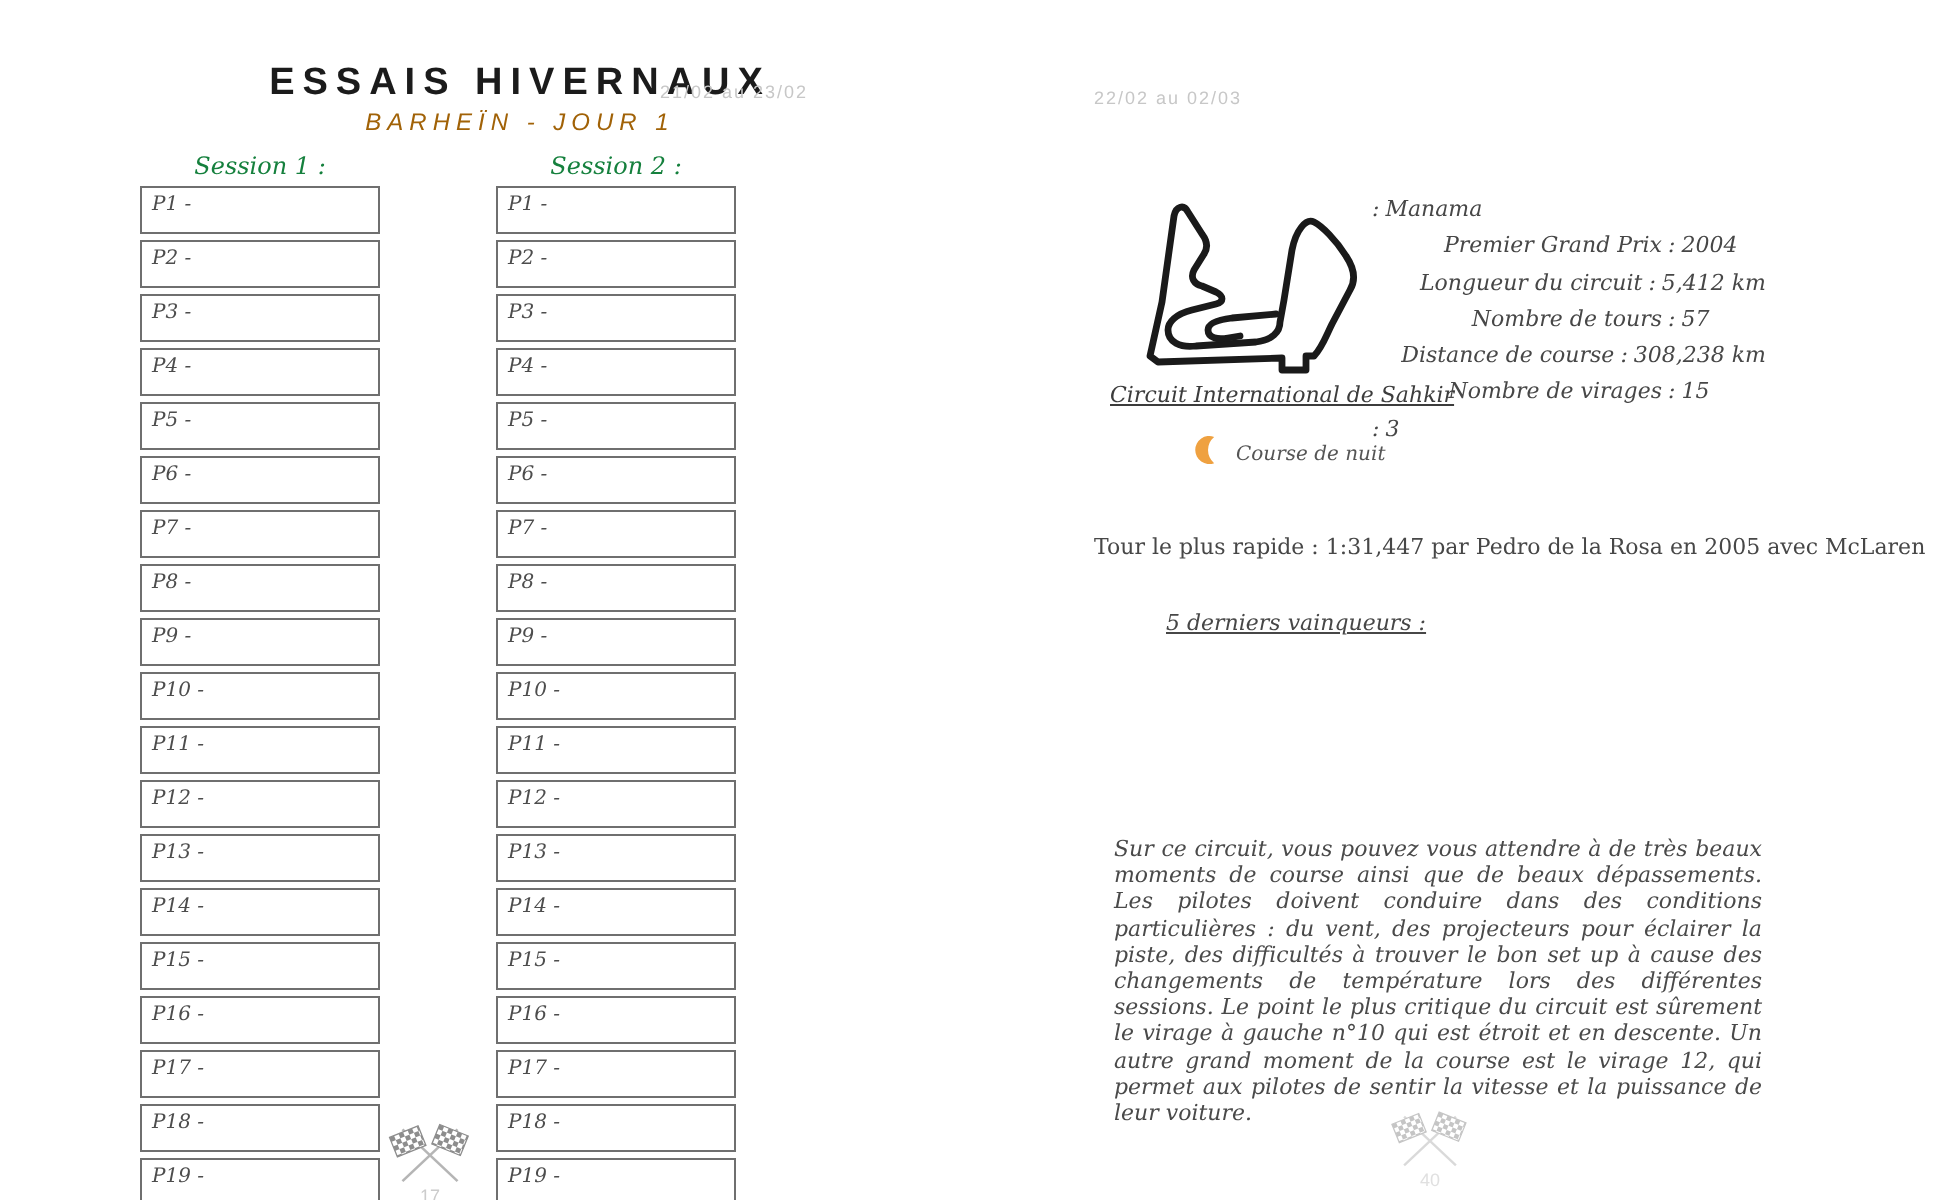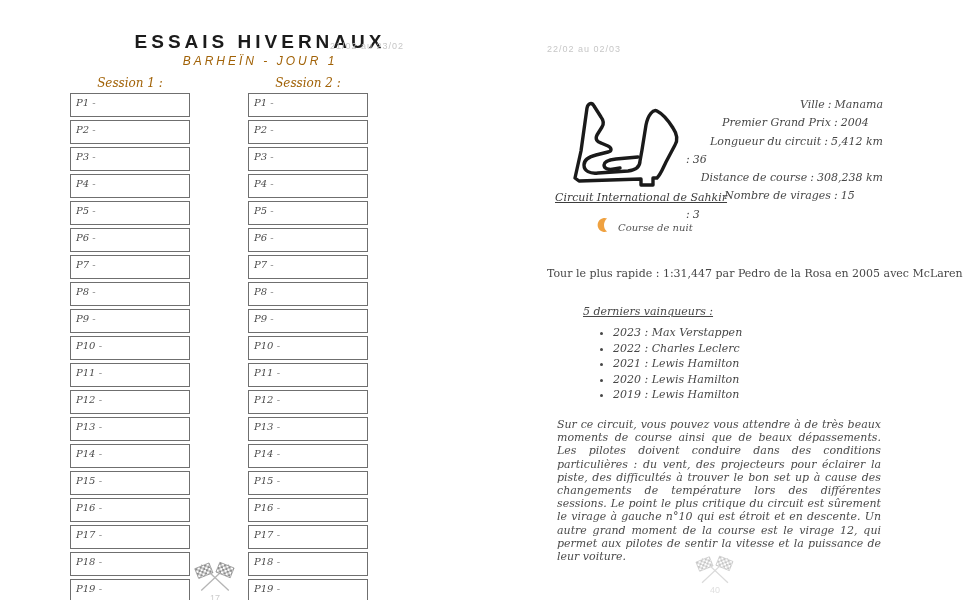--- a/index.html
+++ b/index.html
@@ -12,21 +12,21 @@
   .main-title{position:absolute;left:0;width:100%;text-align:center;
     font-family:"Liberation Sans",sans-serif;font-weight:bold;font-size:19px;
     letter-spacing:4px;color:#1b1b1b;white-space:nowrap;}
   .sub-title{position:absolute;left:0;width:100%;text-align:center;
     font-family:"Liberation Sans",sans-serif;font-style:italic;font-size:12px;
     letter-spacing:3px;color:#a16207;white-space:nowrap;}
   .date-range{position:absolute;font-family:"Liberation Sans",sans-serif;
     font-size:9px;letter-spacing:1px;color:#c7c7c7;white-space:nowrap;margin-top:11px;}
 
   .session-label{position:absolute;top:64px;width:120px;text-align:center;
-    font-size:12px;font-style:italic;color:#a16207;}
+    font-size:12px;font-style:italic;color:#15803d;}
   .slot-col{position:absolute;top:81px;width:120px;}
   .slot{box-sizing:border-box;height:24px;margin-bottom:3px;border:1px solid #6f6f6f;
     background:#fff;font-size:10px;font-style:italic;color:#4d4d4d;
     line-height:18px;padding-left:5px;}
 
   .circuit-map{position:absolute;left:75px;top:83px;}
   .circuit-caption{position:absolute;left:70px;top:179px;width:146px;text-align:center;
     font-size:11px;font-style:italic;color:#3c3c3c;text-decoration:underline;white-space:nowrap;}
   .night-row{position:absolute;left:112px;top:204px;display:flex;align-items:center;gap:7px;}
   .night-label{font-size:10px;font-style:italic;color:#555;}
@@ -195,40 +195,40 @@
         <svg width="14" height="18" viewBox="0 0 16 20">
           <path d="M11.5 2.5 A 8 8 0 1 0 11.5 17.5 A 9.8 9.8 0 0 1 11.5 2.5 Z" fill="#efa140"></path>
         </svg>
       </span>
       <span class="night-label">Course de nuit</span>
     </div>
 
     <div class="facts">
 
         <div class="fact-row">
-          <span class="fact-label">Ville</span>
           <span class="fact-sep">:</span>
           <span class="fact-value">Manama</span>
         </div>
 
         <div class="fact-row">
           <span class="fact-label">Premier Grand Prix</span>
           <span class="fact-sep">:</span>
           <span class="fact-value">2004</span>
         </div>
 
         <div class="fact-row">
           <span class="fact-label">Longueur du circuit</span>
           <span class="fact-sep">:</span>
           <span class="fact-value">5,412 km</span>
         </div>
 
         <div class="fact-row">
-          <span class="fact-sep">:</span>
-          <span class="fact-value">36</span>
+          <span class="fact-label">Nombre de tours</span>
+          <span class="fact-sep">:</span>
+          <span class="fact-value">57</span>
         </div>
 
         <div class="fact-row">
           <span class="fact-label">Distance de course</span>
           <span class="fact-sep">:</span>
           <span class="fact-value">308,238 km</span>
         </div>
 
         <div class="fact-row">
           <span class="fact-label">Nombre de virages</span>
@@ -238,32 +238,20 @@
 
         <div class="fact-row">
           <span class="fact-sep">:</span>
           <span class="fact-value">3</span>
         </div>
       </div>
 
     <div class="fastest-lap">Tour le plus rapide : 1:31,447 par Pedro de la Rosa en 2005 avec McLaren</div>
 
     <div class="winners-heading">5 derniers vainqueurs :</div>
-    <ul class="winners-list">
-
-        <li>2023 : Max Verstappen</li>
-
-        <li>2022 : Charles Leclerc</li>
-
-        <li>2021 : Lewis Hamilton</li>
-
-        <li>2020 : Lewis Hamilton</li>
-
-        <li>2019 : Lewis Hamilton</li>
-      </ul>
 
     <div class="description">Sur ce circuit, vous pouvez vous attendre à de très beaux moments de course ainsi que de beaux dépassements. Les pilotes doivent conduire dans des conditions particulières : du vent, des projecteurs pour éclairer la piste, des difficultés à trouver le bon set up à cause des changements de température lors des différentes sessions. Le point le plus critique du circuit est sûrement le virage à gauche n°10 qui est étroit et en descente. Un autre grand moment de la course est le virage 12, qui permet aux pilotes de sentir la vitesse et la puissance de leur voiture.</div>
 
     <div class="flags" style="left:204px;top:541px;opacity:0.5;">
       <svg width="52" height="32" viewBox="0 0 60 42">
         <defs>
           <pattern id="ckB" width="6" height="6" patternUnits="userSpaceOnUse">
             <rect width="6" height="6" fill="#ffffff"></rect>
             <rect width="3" height="3" fill="#8d8d8d"></rect>
             <rect x="3" y="3" width="3" height="3" fill="#8d8d8d"></rect>

